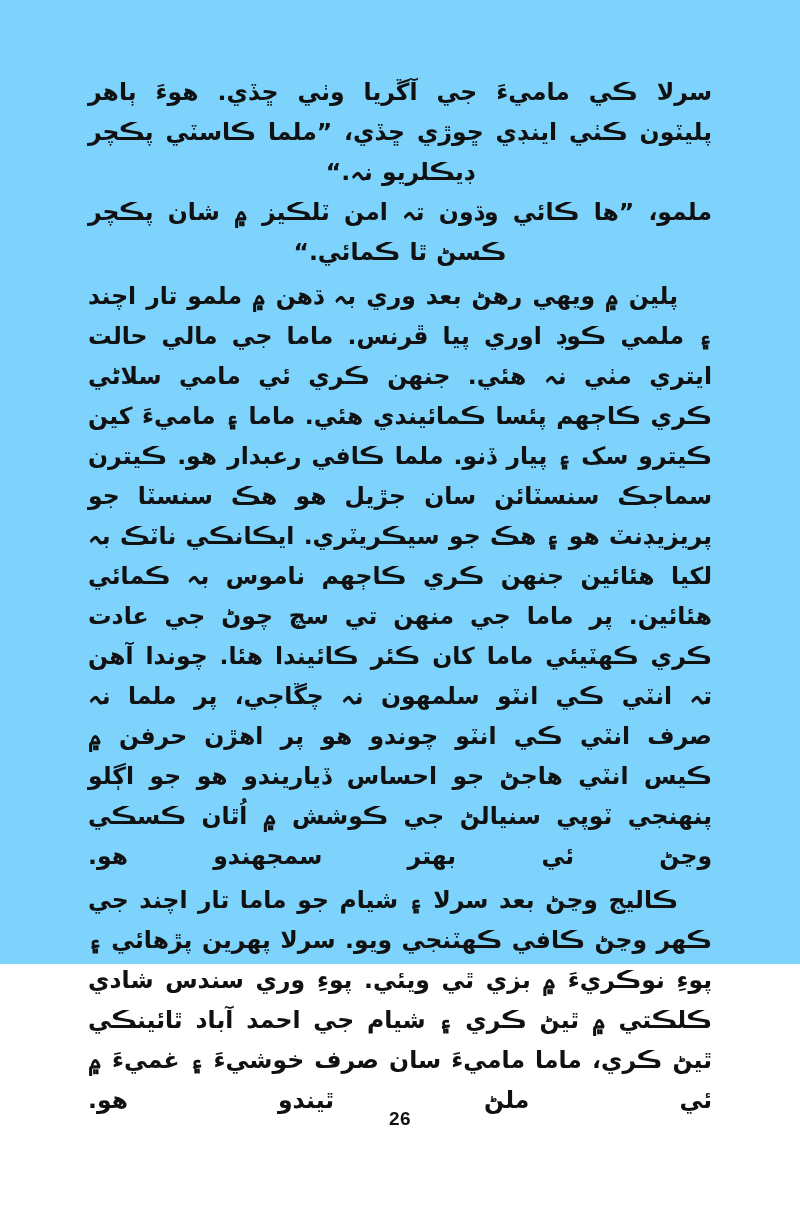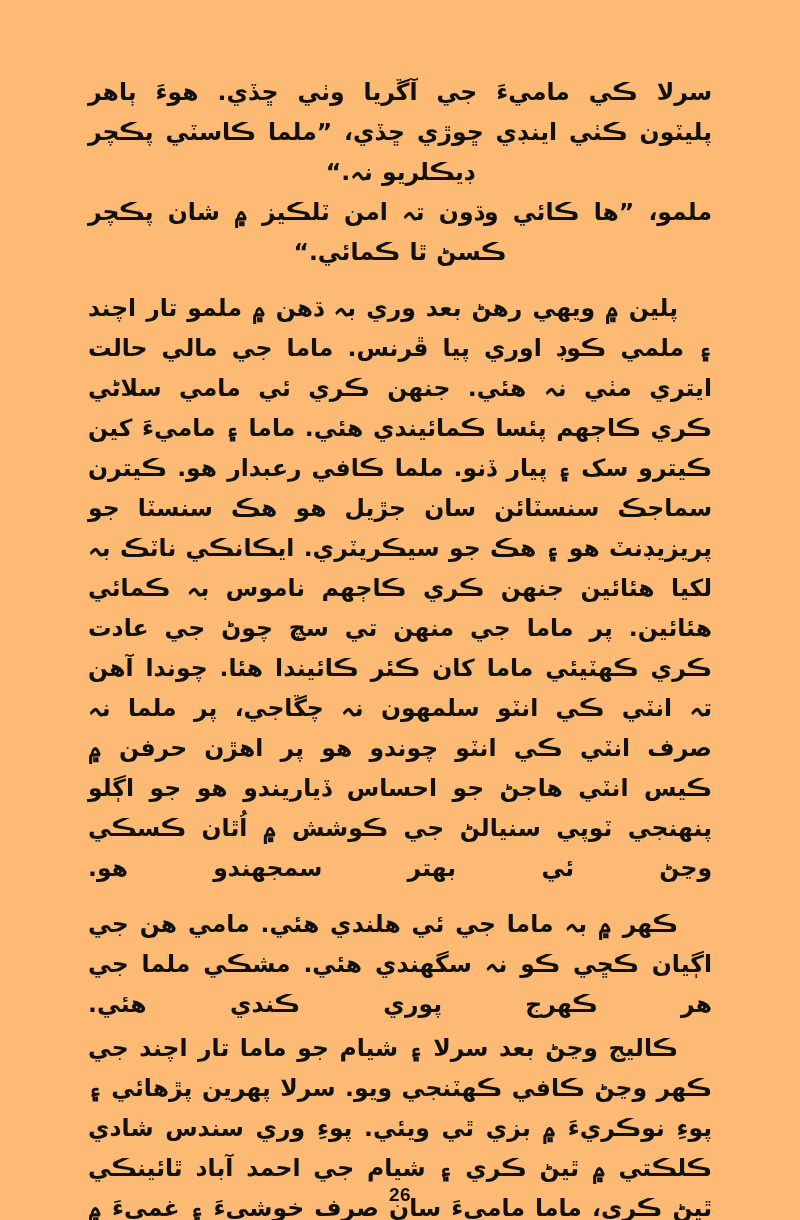--- a/index.html
+++ b/index.html
@@ -12,22 +12,22 @@
     width: 800px;
     height: 1220px;
     font-family: "DejaVu Sans", "Liberation Sans", sans-serif;
     color: #111111;
     overflow: hidden;
   }
 
   .page {
     position: relative;
     width: 800px;
-    height: 1220px;
-    background: #fdba74;
+    height: 964px;
+    background: #7dd3fc;
     box-sizing: border-box;
   }
 
   .text-column {
     position: absolute;
     top: 72px;
     right: 88px;
     left: 88px;
     direction: rtl;
     text-align: justify;
@@ -54,30 +54,30 @@
 
   .para.tail-justify {
     text-align-last: justify;
   }
 
   .para.indent {
     text-indent: 34px;
   }
 
   .para.gap-before {
-    margin-top: 16px;
+    margin-top: 4px;
   }
 
   .para.gap-small {
     margin-top: 4px;
   }
 
   .folio {
     position: absolute;
-    top: 1184px;
+    top: 1108px;
     left: 0;
     right: 0;
     text-align: center;
     direction: ltr;
     font-family: "Liberation Sans", "DejaVu Sans", sans-serif;
     font-size: 19px;
     font-weight: 700;
     color: #111111;
     letter-spacing: 0.5px;
   }
@@ -89,21 +89,20 @@
 
   <div class="text-column">
 
     <p class="para tail-center">سرلا ڪي ماميءَ جي آڱريا وٺي ڇڏي. هوءَ ٻاهر پليٽون ڪٺي اينڊي ڇوڙي ڇڏي، ”ملما ڪاسٽي پڪچر ڊيڪلريو نہ.“</p>
 
     <p class="para tail-center">ملمو، ”ها ڪائي وڌون تہ امن ٽلڪيز ۾ شان پڪچر ڪسڻ ٿا ڪمائي.“</p>
 
 
     <p class="para tail-justify indent gap-before">پلين ۾ ويهي رهڻ بعد وري بہ ڌهن ۾ ملمو تار اچند ۽ ملمي ڪوڊ اوري پيا ڦرنس. ماما جي مالي حالت ايتري مٺي نہ هئي. جنهن ڪري ئي مامي سلاڻي ڪري ڪاڄهم پئسا ڪمائيندي هئي. ماما ۽ ماميءَ کين ڪيترو سک ۽ پيار ڏنو. ملما ڪافي رعبدار هو. ڪيترن سماجڪ سنسٽائن سان جڙيل هو هڪ سنسٽا جو پريزيڊنٽ هو ۽ هڪ جو سيڪريٽري. ايڪانڪي ناٽڪ بہ لکيا هئائين جنهن ڪري ڪاڄهم ناموس بہ ڪمائي هئائين. پر ماما جي منهن تي سچ چوڻ جي عادت ڪري ڪهٽيئي ماما کان ڪئر ڪائيندا هئا. چوندا آهن تہ انٽي ڪي انٽو سلمهون نہ چڱاجي، پر ملما نہ صرف انٽي ڪي انٽو چوندو هو پر اهڙن حرفن ۾ ڪيس انٽي هاجڻ جو احساس ڏياريندو هو جو اڳلو پنهنجي ٽوپي سنيالڻ جي ڪوشش ۾ اُٿان ڪسڪي وڃڻ ئي بهتر سمجهندو هو.</p>
 
-    <p class="para tail-justify indent gap-before">ڪهر ۾ بہ ماما جي ئي هلندي هئي. مامي هن جي اڳيان ڪڇي ڪو نہ سگهندي هئي. مشڪي ملما جي هر ڪهرج پوري ڪندي هئي.</p>
 
     <p class="para tail-justify indent gap-small">ڪاليج وڃڻ بعد سرلا ۽ شيام جو ماما تار اچند جي ڪهر وڃڻ ڪافي   ڪهٽنجي ويو. سرلا پهرين پڙهائي ۽ پوءِ نوڪريءَ ۾ بزي ٿي ويئي. پوءِ وري سندس شادي ڪلڪتي ۾ ٿيڻ ڪري ۽ شيام جي احمد آباد ٿائينڪي ٿيڻ ڪري، ماما ماميءَ سان صرف خوشيءَ ۽ غميءَ ۾ ئي ملڻ ٿيندو هو.</p>
 
   </div>
 
   <div class="folio">26</div>
 
 </div>
 
 </body></html>

